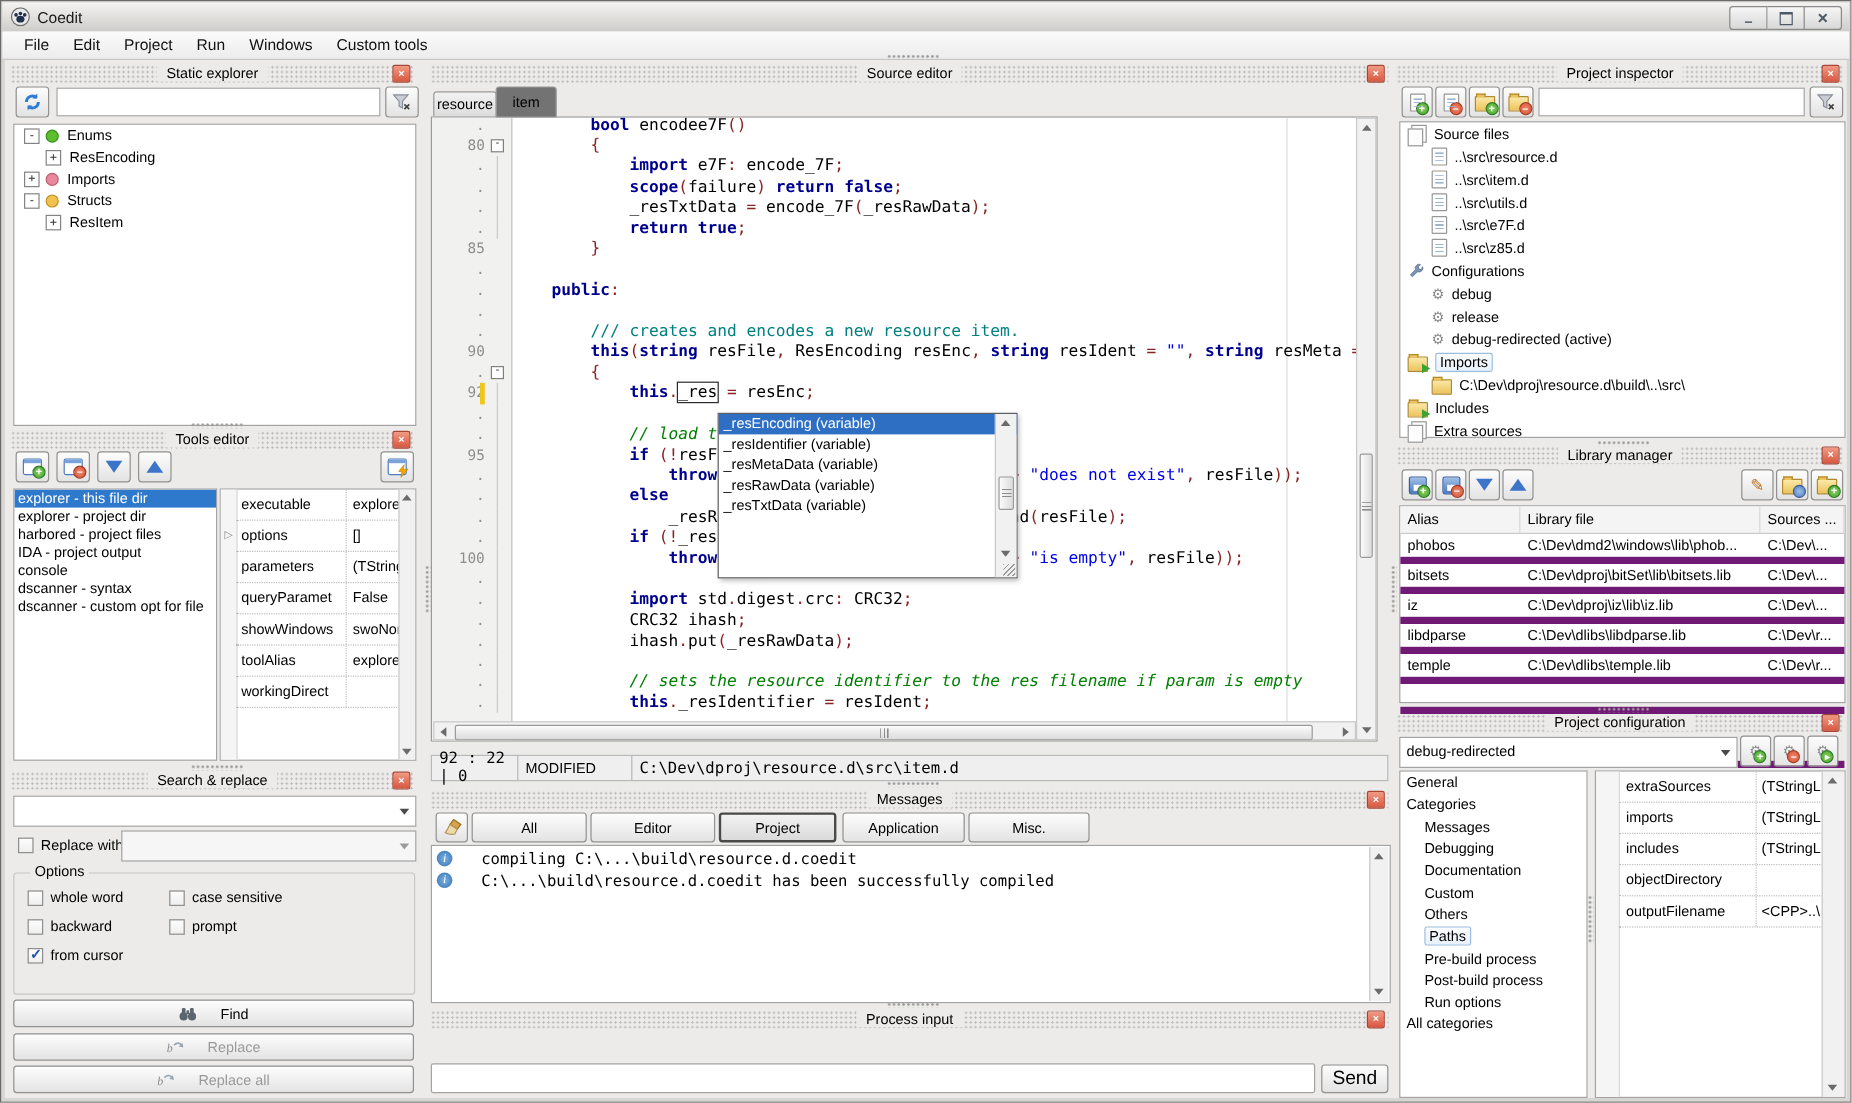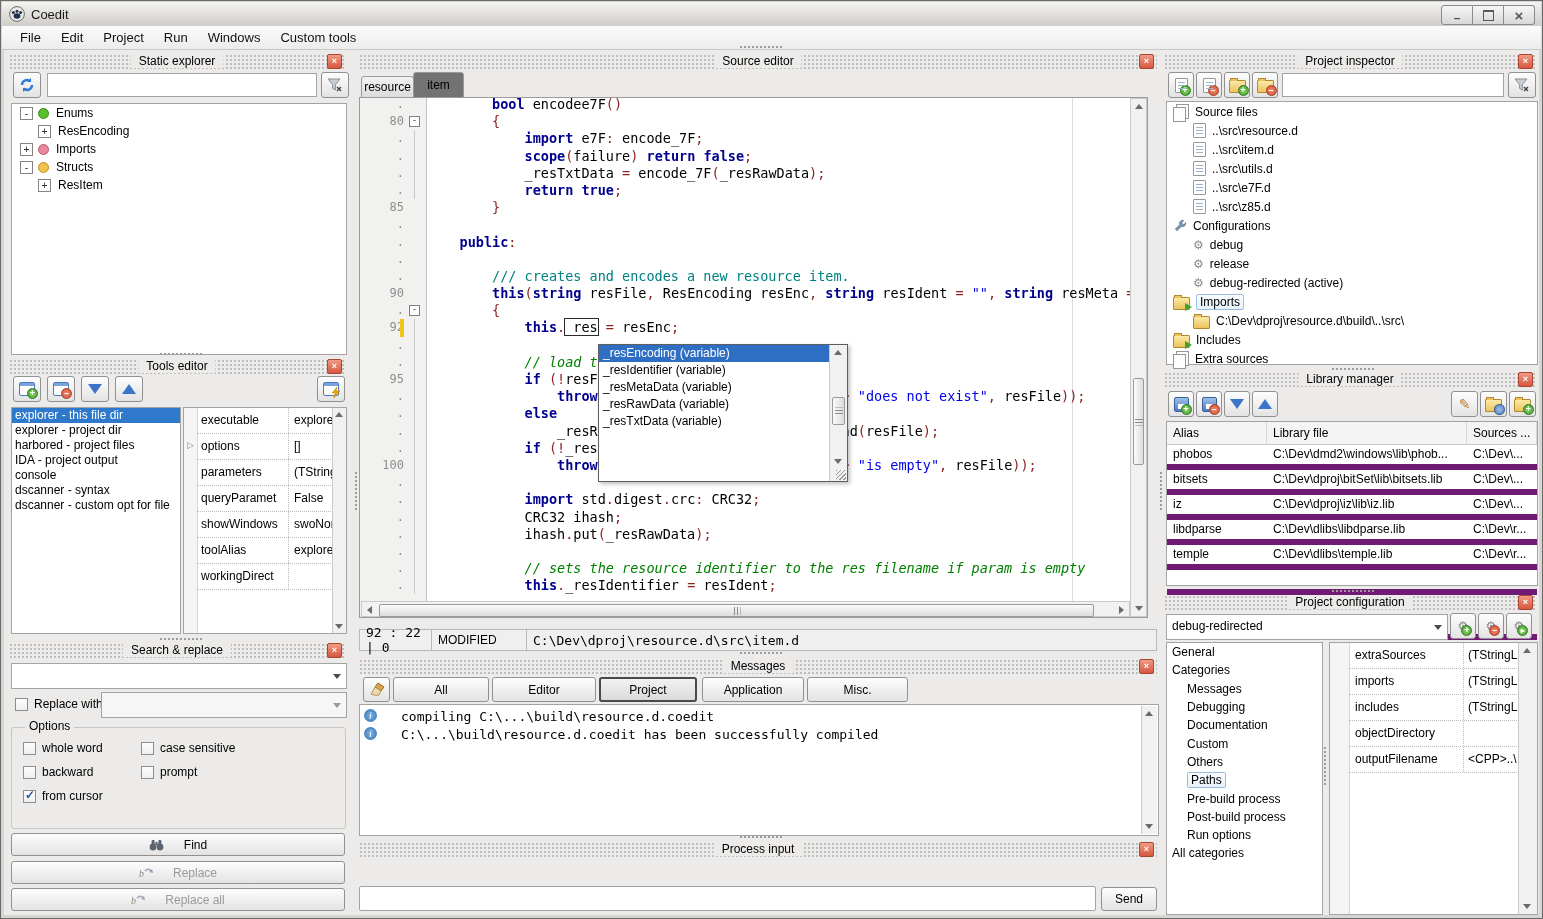--- a/index.html
+++ b/index.html
@@ -178,21 +178,21 @@
   .msg-filter.active{border:2px solid #4A4A4A;background:linear-gradient(#F2F2F2,#DADADA)}
   #msg-list{left:358px;top:703px;width:798px;height:130px}
   .msg-row{display:flex;gap:24px;height:18px;padding-left:4px}
   #msg-sb{right:1px;top:1px;bottom:1px;width:15px;position:absolute;background:#F1F1F1;border-left:1px solid #C9C9C9}
   
   #pin-hgrip{left:738px;top:834px}
   #pin-hd{left:358px;top:841px;width:798px}
   #pin-status{left:358px;top:858px;width:798px;height:22px;background:#ECEBE9;border:1px solid #C6C6C6;
     box-sizing:border-box;display:flex;align-items:center;padding-left:5px}
   #pin-input{left:358px;top:885px;width:737px;height:25px;border-radius:2px}
-  #pin-send{left:1100px;top:886px;width:56px;height:24px;font-size:12px}
+  #pin-send{left:1100px;top:886px;width:56px;height:24px;font-size:16px}
   
   #pi-hd{left:1163px;top:53px;width:372px}
   .pi-btn1{left:1167px;top:71px;width:26px;height:26px}.pi-btn2{left:1195px;top:71px;width:26px;height:26px}
   .pi-btn3{left:1223px;top:71px;width:26px;height:26px}.pi-btn4{left:1251px;top:71px;width:26px;height:26px}
   #pi-input{left:1281px;top:72px;width:222px;height:24px}
   #pi-filter{left:1507px;top:71px;width:28px;height:26px}
   #pi-tree{left:1165px;top:100px;width:370px;height:262px}
   .pi-row{height:19px;display:flex;align-items:center;gap:6px;padding-left:6px;white-space:nowrap}
   .pi-row.child{padding-left:26px}
   .pi-row .sel-hot{border:1px solid #9ABCDE;border-radius:2px;background:linear-gradient(#FAFCFE,#E8F1FA);padding:0 3px}

